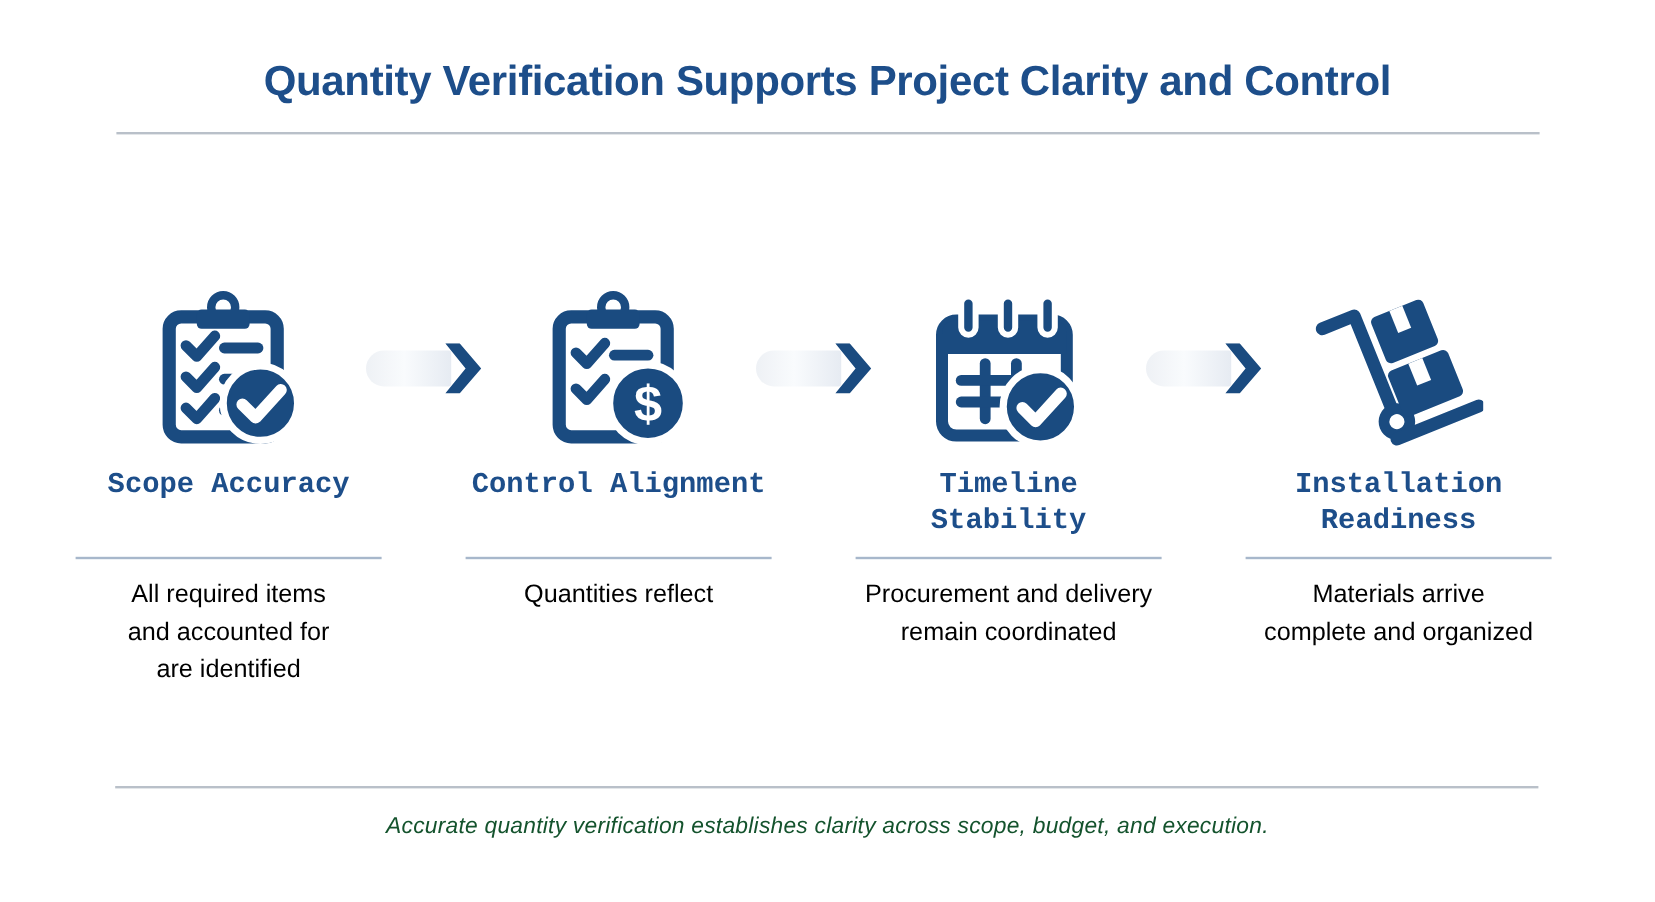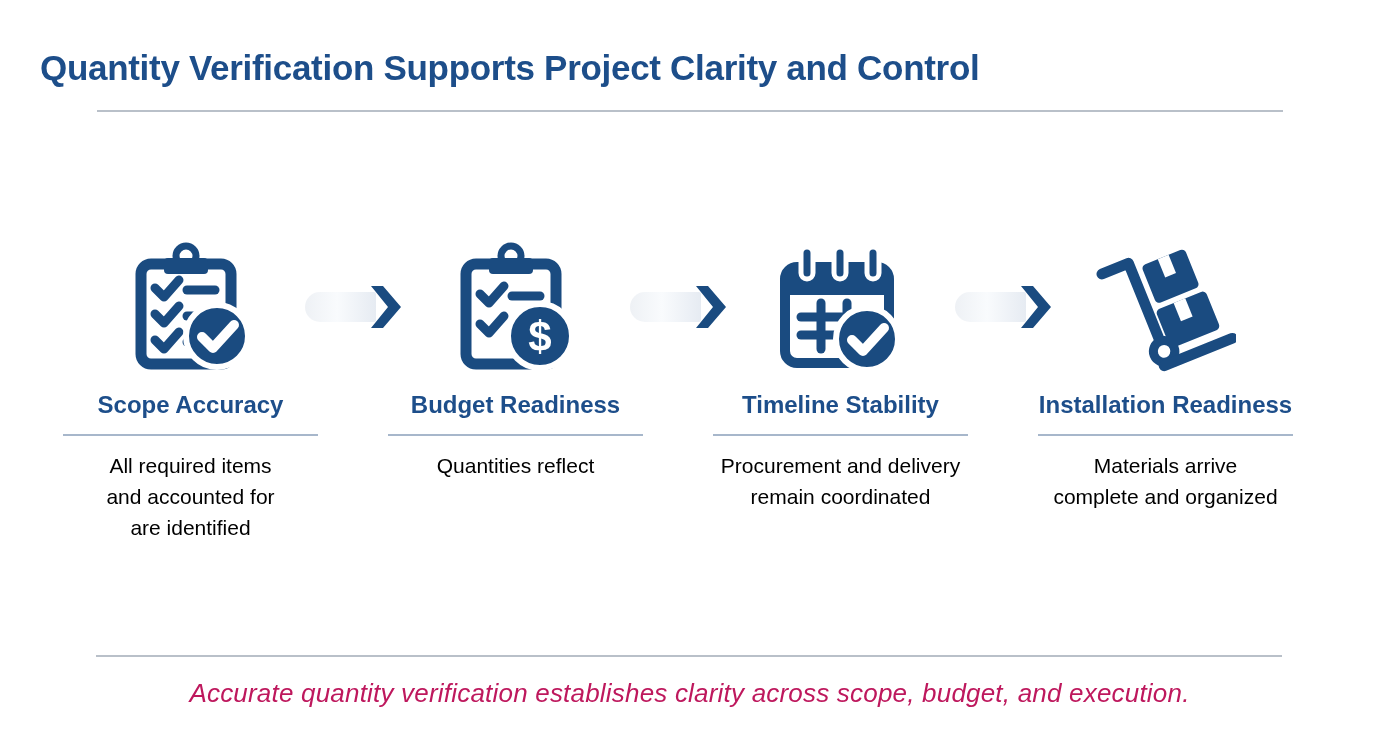--- a/index.html
+++ b/index.html
@@ -6,20 +6,21 @@
   .page{
     position:relative;
     width:1379px;height:752px;
     background:#ffffff;
     font-family:"Liberation Sans", sans-serif;
     overflow:hidden;
   }
   
   .title{
     margin:46px 40px 0 40px;
+    text-align:center;
     font-size:35px;
     font-weight:700;
     letter-spacing:-0.3px;
     color:#1d4e8a;
     line-height:44px;
   }
   .h-rule{
     width:1186px;height:2px;
     margin:20px auto 0 auto;
     background:#b9c0c9;
@@ -38,20 +39,21 @@
   .r2{grid-row:2}
   .r3{grid-row:3}
   .r4{grid-row:4}
   .step-title{
     margin-top:16px;
     text-align:center;
     font-size:24px;
     font-weight:700;
     color:#1d4e8a;
     line-height:30px;
+    font-family:Liberation Mono, monospace;
   }
   .step-rule{
     margin-top:14px;
     height:2px;
     width:100%;
     background:#a7b7cb;
   }
   .step-desc{
     margin-top:14px;
     text-align:center;
@@ -82,23 +84,23 @@
   .f-rule{
     position:absolute;
     left:96px;top:655px;
     width:1186px;height:2px;
     background:#b9c0c9;
   }
   .footer-text{
     position:absolute;
     left:0;right:0;top:678px;
     text-align:center;
-    font-size:26px;
+    font-size:19px;
     font-style:italic;
-    color:#be185d;
+    color:#14532d;
     letter-spacing:0.2px;
   }
 </style>
 </head>
 <body>
 
 <div class="page">
 
   <div class="title">Quantity Verification Supports Project Clarity and Control</div>
   <div class="h-rule"></div>
@@ -181,21 +183,21 @@
           <path d="M52 135 H134" stroke="#1a4b80" stroke-width="12" stroke-linecap="round"></path>
           <rect x="66" y="74" width="60" height="46" rx="5" fill="#1a4b80"></rect>
           <rect x="88" y="74" width="14" height="22" fill="#ffffff"></rect>
           <rect x="70" y="22" width="52" height="46" rx="5" fill="#1a4b80"></rect>
           <rect x="90" y="22" width="13" height="22" fill="#ffffff"></rect>
         </g>
       </svg>
     </div>
 
     <div class="r2 c1 step-title">Scope Accuracy</div>
-    <div class="r2 c3 step-title">Budget Readiness</div>
+    <div class="r2 c3 step-title">Control Alignment</div>
     <div class="r2 c5 step-title">Timeline Stability</div>
     <div class="r2 c7 step-title">Installation Readiness</div>
 
     <div class="r3 c1 step-rule"></div>
     <div class="r3 c3 step-rule"></div>
     <div class="r3 c5 step-rule"></div>
     <div class="r3 c7 step-rule"></div>
 
     <div class="r4 c1 step-desc">
       <div>All required items</div>

